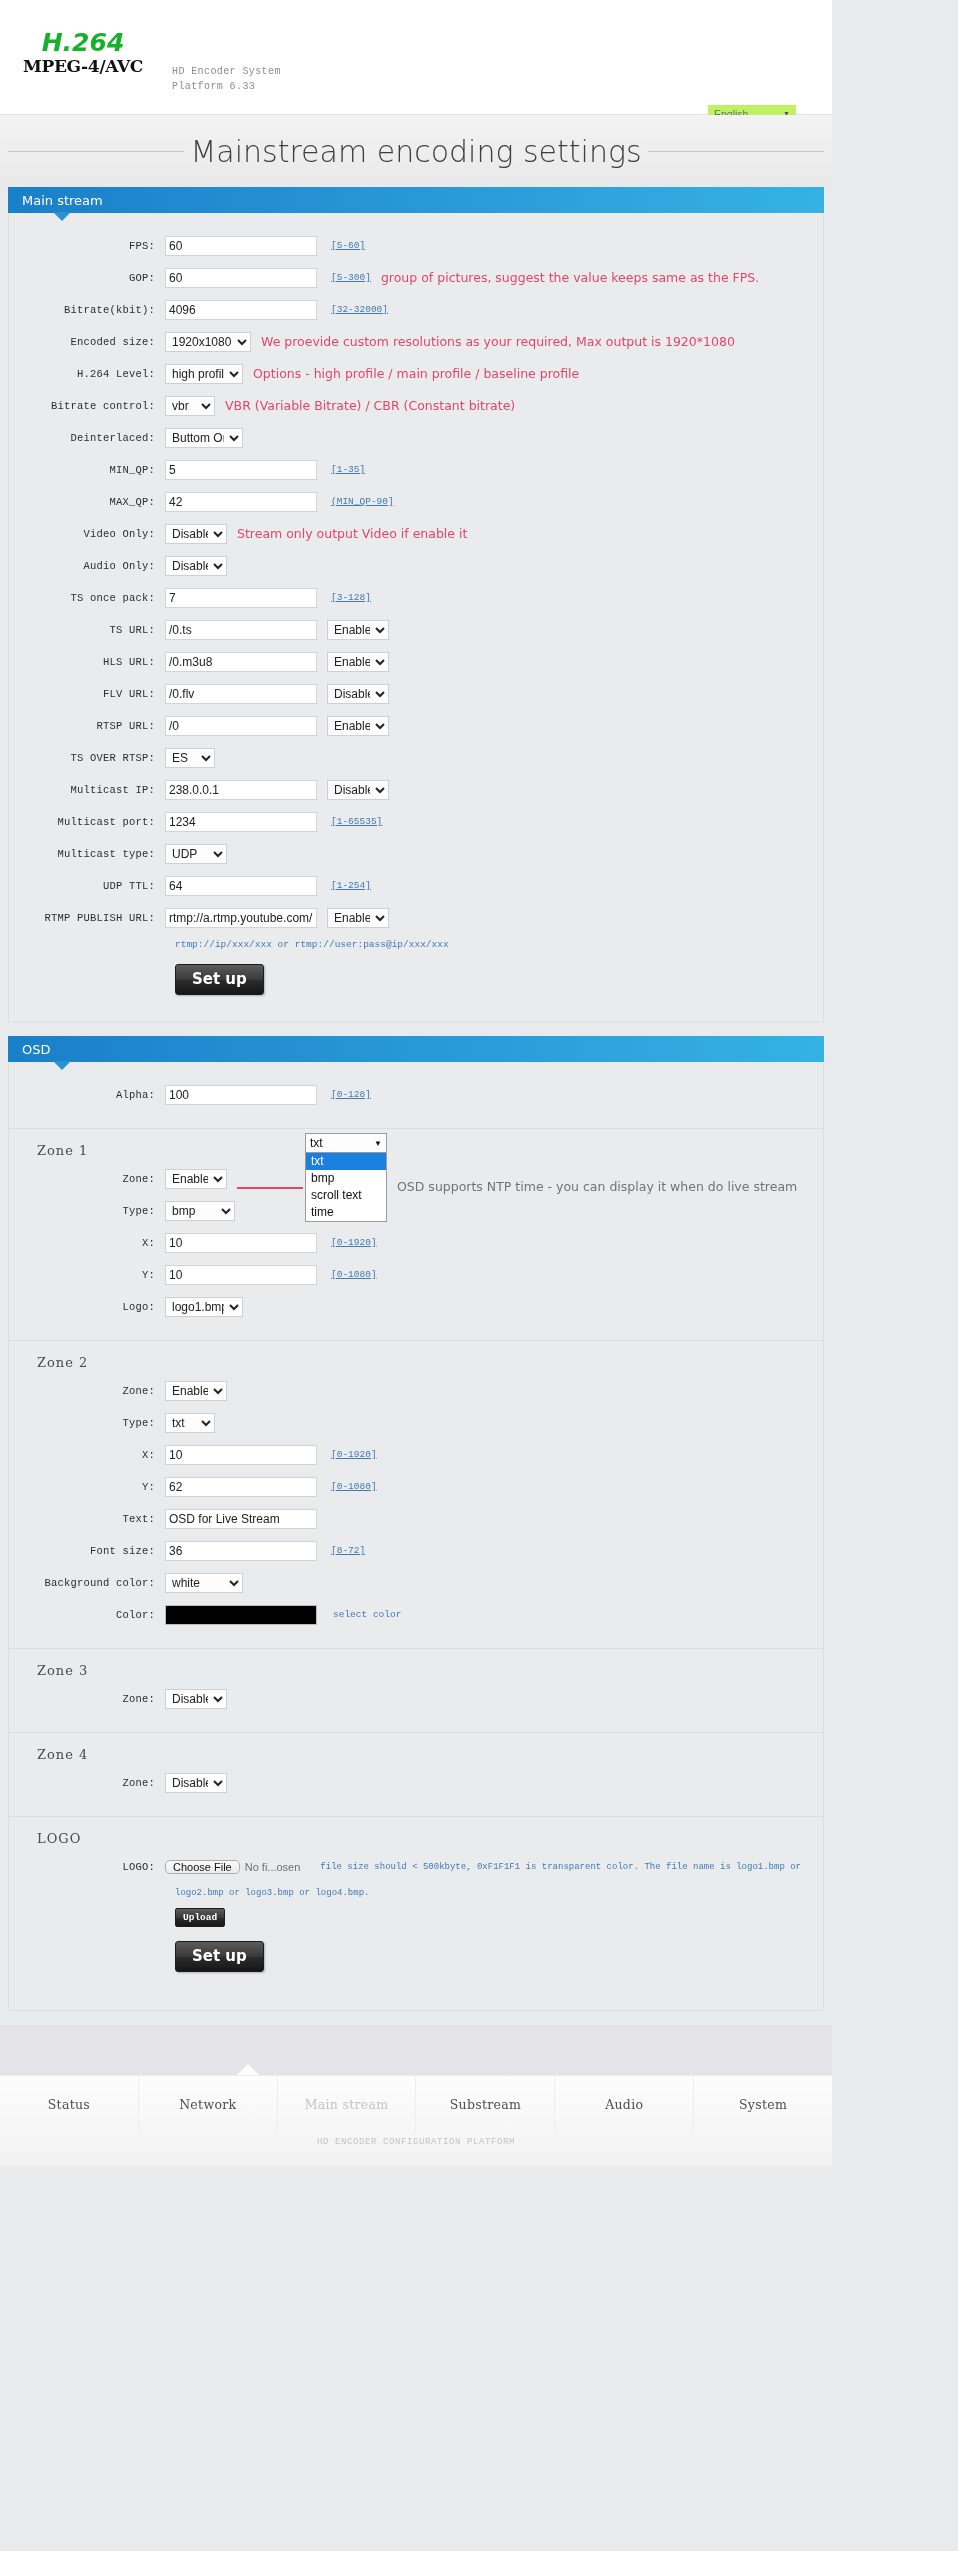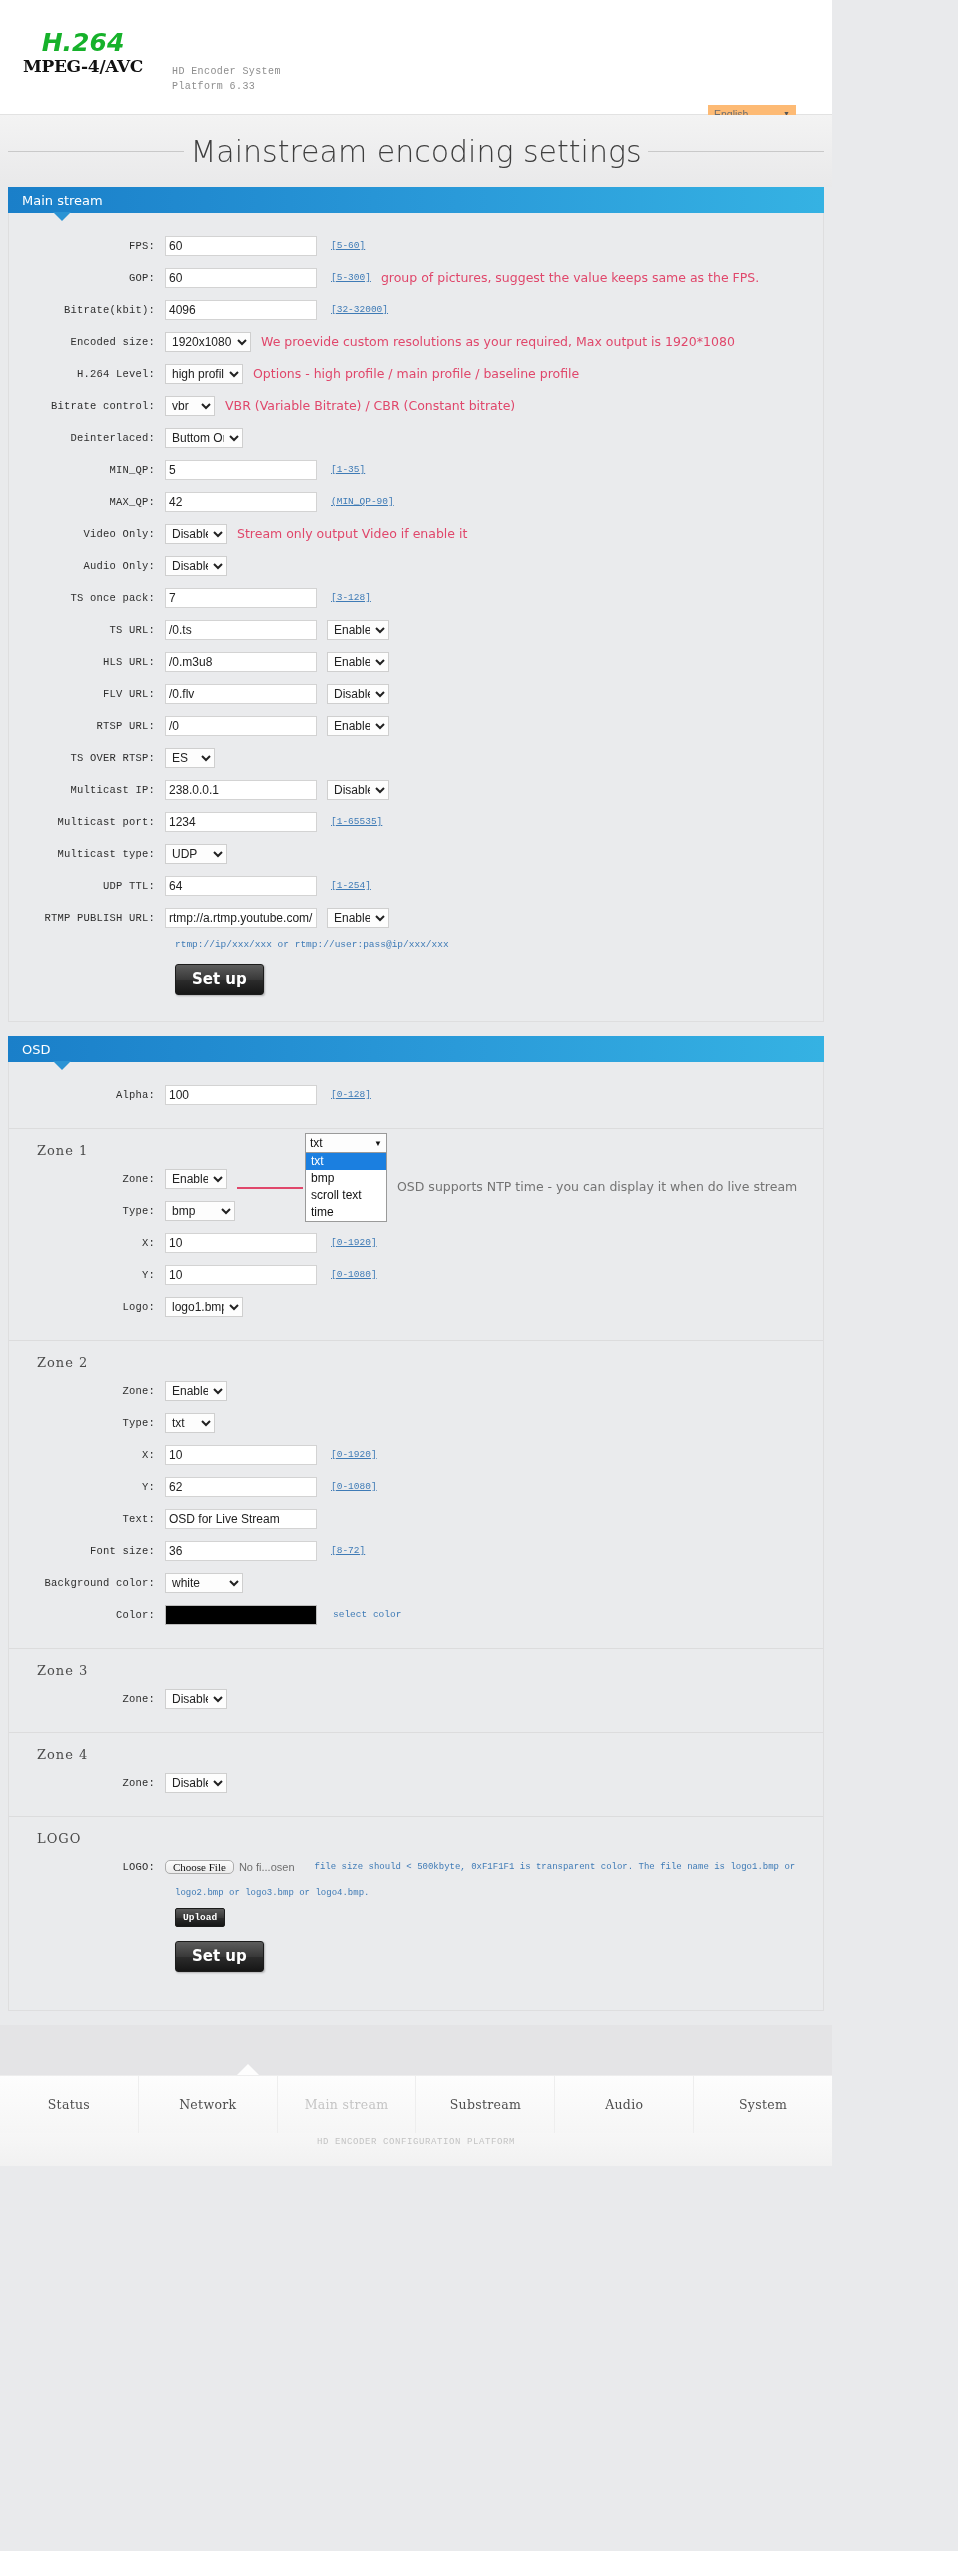--- a/index.html
+++ b/index.html
@@ -49,21 +49,21 @@
     font-family: "Liberation Mono", monospace;
     font-size: 10px;
     color: #8d8d8d;
     line-height: 15px;
     letter-spacing: 0.4px;
   }
   .lang-select {
     position: absolute;
     right: 36px; top: 105px;
     width: 88px; height: 17px;
-    background: #fdba74;
+    background: #bef264;
     border: none;
     font-size: 10.5px;
     color: #6d6d6d;
     padding-left: 6px;
     display: flex;
     align-items: center;
     justify-content: space-between;
     font-family: "Liberation Sans", sans-serif;
   }
   .lang-select .caret { font-size: 7px; color:#555; margin-right:6px; }
@@ -302,21 +302,21 @@
 
   
   .file-ctrl { display:flex; align-items:center; }
   .choose-file {
     border:1px solid #adadad;
     background: linear-gradient(to bottom,#fbfbfb,#ebebeb);
     border-radius: 5px;
     font-size: 11px;
     padding: 0 7px;
     color:#111;
-    font-family:Liberation Serif, serif;
+    font-family:Liberation Sans, sans-serif;
     cursor:pointer;
   }
   .file-name {
     font-size: 11px;
     color:#6f6f6f;
     margin-left: 5px;
     font-family:"Liberation Sans", sans-serif;
   }
   .logo-hint {
     font-family:"Liberation Mono", monospace;

